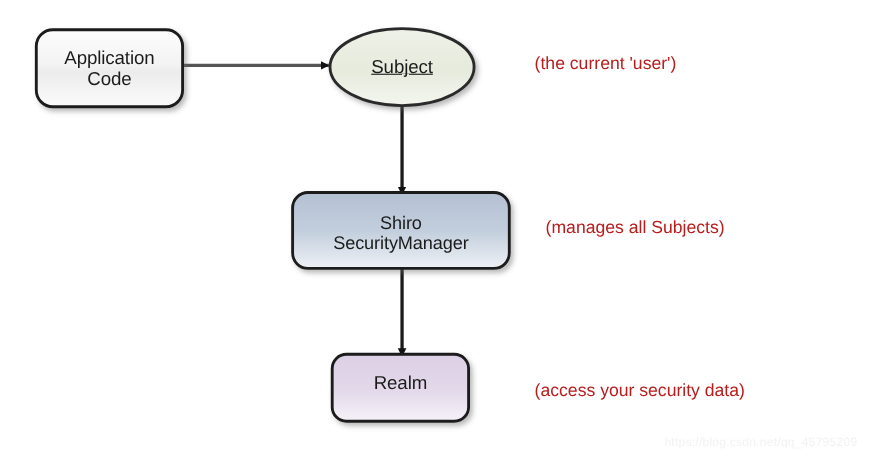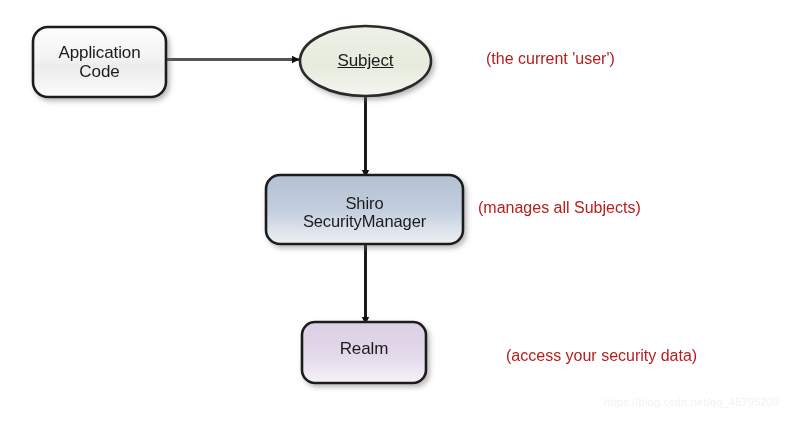--- a/index.html
+++ b/index.html
@@ -54,22 +54,22 @@
   #node-realm {
     left: 302px; top: 322px; width: 124px; height: 54px;
   }
   .annotation {
     position: absolute;
     color: #b91c1c;
     font-size: 16px;
     white-space: nowrap;
   }
   #annotation-subject        { left: 486px; top: 50px; }
-  #annotation-security-manager { left: 478px; top: 199px; }
-  #annotation-realm          { left: 486px; top: 347px; margin-left: 20px; }
+  #annotation-security-manager { left: 496px; top: 199px; }
+  #annotation-realm          { left: 486px; top: 347px; }
 
   #watermark {
     position: absolute;
     left: 604px;
     top: 396px;
     font-size: 11px;
     color: #f2f2f2;
     letter-spacing: 0.2px;
     white-space: nowrap;
     user-select: none;

